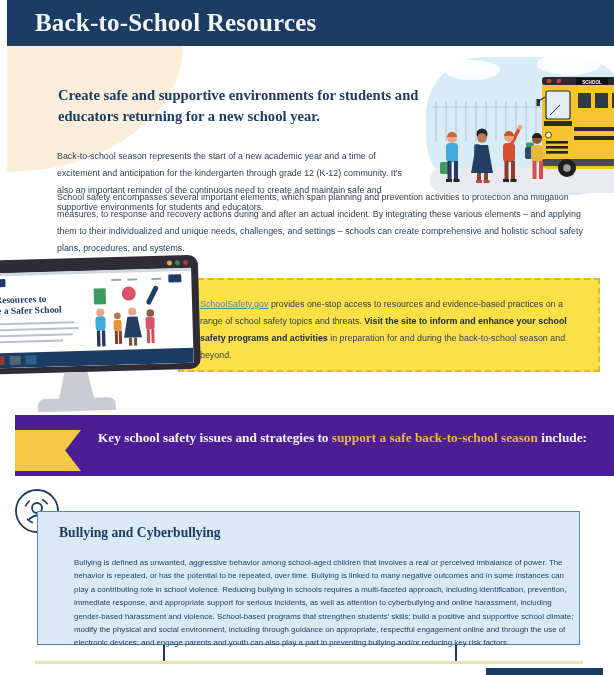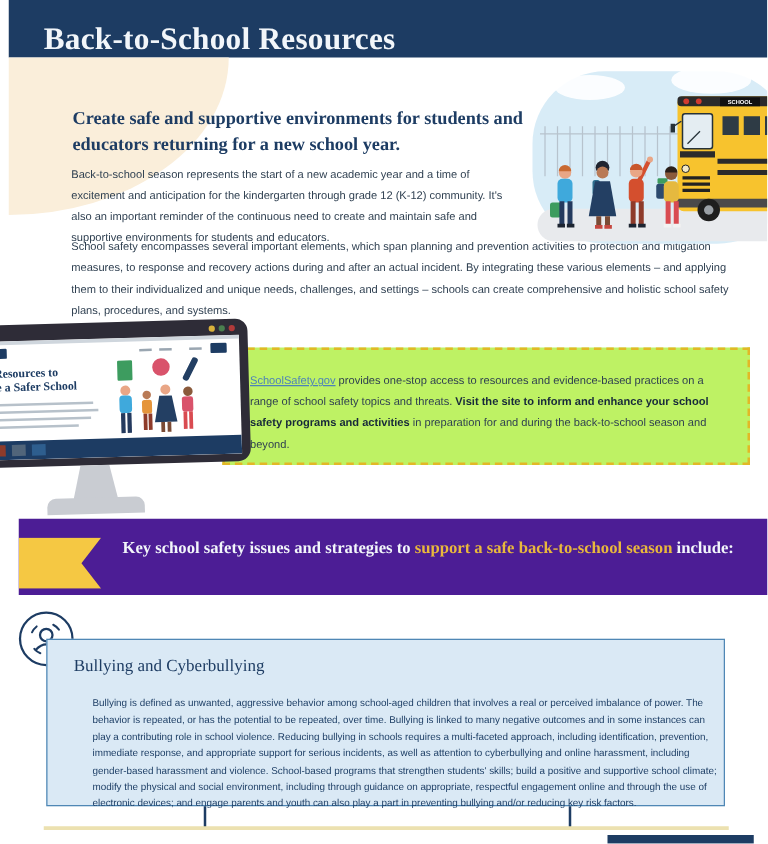--- a/index.html
+++ b/index.html
@@ -2,41 +2,41 @@
 <html><head>
 <meta charset="utf-8">
 <style>
   html,body{margin:0;padding:0;background:#fff;}
   .page{position:relative;width:614px;height:675px;background:#ffffff;overflow:hidden;
         font-family:"Liberation Sans",sans-serif;}
   .serif{font-family:"Liberation Serif","DejaVu Serif",serif;}
 
   
   .header{position:absolute;left:7px;top:0;width:607px;height:46px;background:#1d3c63;
-          display:flex;align-items:flex-end;padding-left:28px;box-sizing:border-box;}
+          display:flex;align-items:center;padding-left:28px;box-sizing:border-box;}
   .header h1{margin:0;font-size:25px;font-weight:700;color:#f2f6fa;letter-spacing:.2px;
              font-family:"Liberation Serif","DejaVu Serif",serif;}
 
   
   .cream-blob{position:absolute;left:7px;top:46px;width:176px;height:126px;background:#faeeda;
               border-radius:0 0 100% 0;}
   
   .hero-heading{position:absolute;left:57px;top:84px;width:372px;margin:1px;
                 font-size:14.6px;font-weight:700;color:#1d3c63;line-height:21px;}
-  .hero-p1{position:absolute;left:57px;top:131px;width:348px;margin:0;
+  .hero-p1{position:absolute;left:57px;top:148px;width:348px;margin:0;
            font-size:8.9px;line-height:17px;color:#2e3f50;}
   .hero-p2{position:absolute;left:57px;top:189px;width:542px;margin:0;
            font-size:8.9px;line-height:17px;color:#2e3f50;}
 
   
   .illus{position:absolute;left:414px;top:55px;width:200px;height:145px;}
 
   
   .callout{position:absolute;left:178px;top:278px;width:422px;height:94px;box-sizing:border-box;
-           background:#bef264;border:2px dashed #e2b827;padding:16px 20px;}
+           background:#fde047;border:2px dashed #e2b827;padding:16px 20px;}
   .callout p{margin:0;font-size:8.9px;line-height:17px;color:#2e3f50;}
   .callout a{color:#4d82b8;text-decoration:underline;}
   .callout b{color:#17293a;}
 
   
   .monitor{position:absolute;left:-40px;top:258px;width:240px;height:162px;transform:rotate(-1.6deg);}
   .m-frame{position:absolute;left:0;top:0;width:240px;height:114px;background:#2e2c37;border-radius:10px;}
   .m-dot{position:absolute;top:5px;width:5px;height:5px;border-radius:50%;}
   .m-screen{position:absolute;left:7px;top:13px;width:226px;height:95px;background:#ffffff;overflow:hidden;}
   .s-topline{height:3px;background:#cfd6dd;width:100%;}
@@ -58,21 +58,21 @@
           clip-path:polygon(0 0,100% 0,76% 50%,100% 100%,0 100%);}
   .banner p{position:absolute;left:83px;top:13px;width:500px;margin:0;
             font-size:13.3px;font-weight:700;line-height:20px;color:#f2f6fa;
             font-family:"Liberation Serif","DejaVu Serif",serif;}
   .banner .gold{color:#e9b83c;}
 
   
   .topic-icon{position:absolute;left:14px;top:488px;width:46px;height:46px;}
   .card{position:absolute;left:37px;top:511px;width:543px;height:134px;box-sizing:border-box;
         background:#dae9f5;border:1.5px solid #4f87b5;padding:13px 20px 0 21px;}
-  .card h2{margin:0 0 7px 0;font-size:13.6px;font-weight:400;color:#1d3c63;
+  .card h2{margin:0 0 7px 0;font-size:13.6px;font-weight:700;color:#1d3c63;
            font-family:"Liberation Serif","DejaVu Serif",serif;}
   .card p{margin:15px;font-size:7.9px;line-height:13.4px;color:#1e3f66;width:502px;}
 
   
   .vline{position:absolute;top:645px;width:2px;height:18px;background:#1d3c63;}
   .hline{position:absolute;left:35px;top:661px;width:548px;height:2.5px;background:#ece1b0;}
   .next-card-stub{position:absolute;left:486px;top:668px;width:117px;height:7px;background:#1d3c63;}
 </style>
 </head>
 <body>

